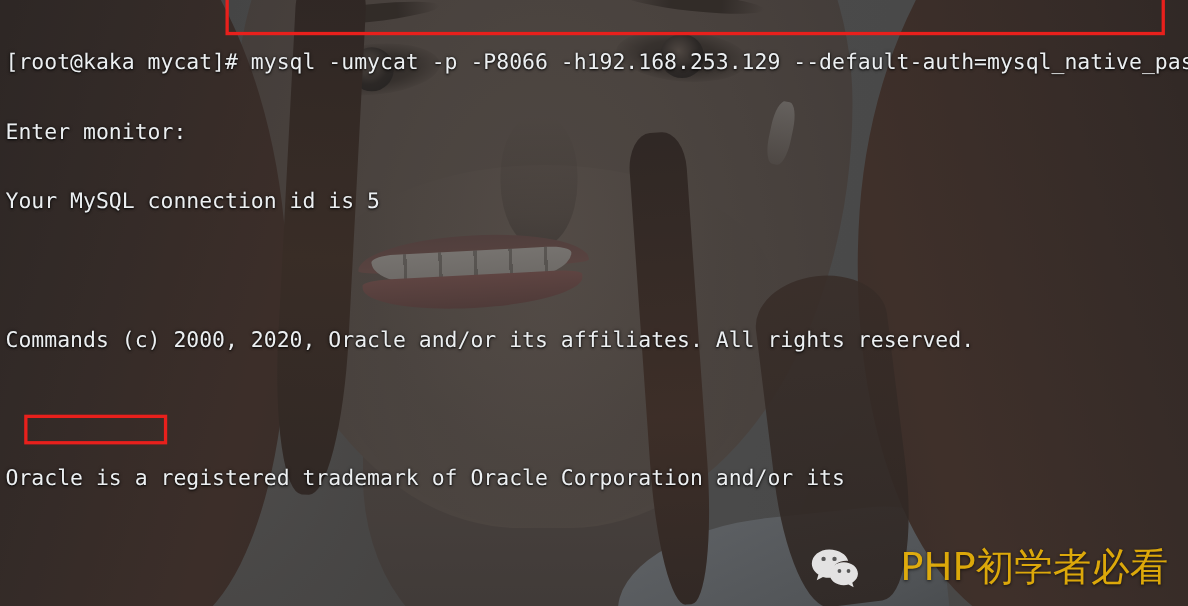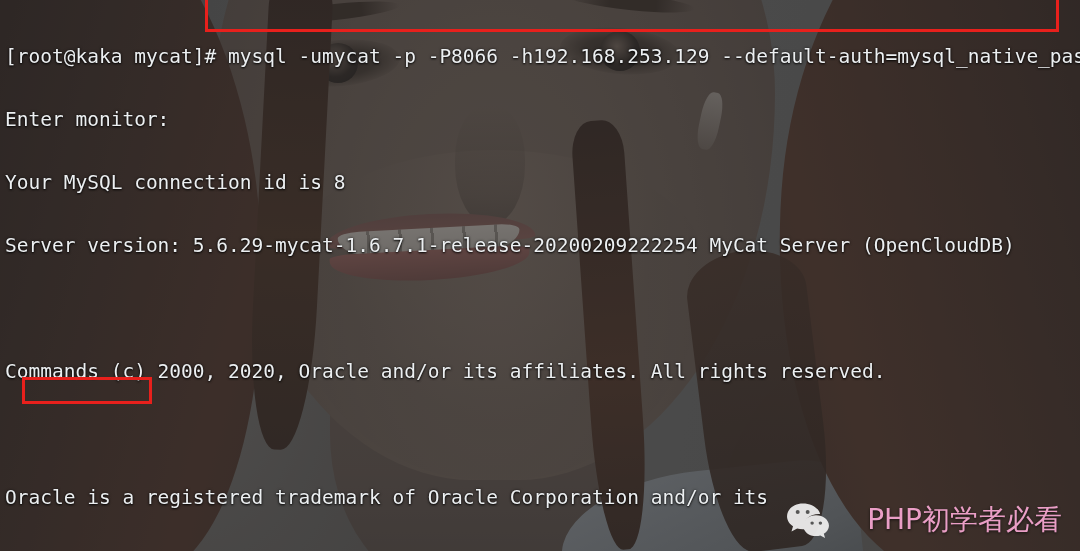--- a/index.html
+++ b/index.html
@@ -211,22 +211,22 @@
     right: 18px;
     bottom: 12px;
     display: flex;
     align-items: center;
     gap: 9px;
     z-index: 9;
     opacity: 0.92;
   }
   #watermark .wm-text {
     font-family: "DejaVu Sans", "Liberation Sans", sans-serif;
-    font-size: 28px;
-    color: #f9a8d4;
+    font-size: 35px;
+    color: #eab308;
     text-shadow: 0 1px 3px rgba(0,0,0,0.75);
     white-space: nowrap;
     margin-left: 28px;
   }
   .wechat-icon { width: 44px; height: 36px; display: block; }
 </style>
 </head>
 <body>
 
 <div id="screen">
@@ -255,22 +255,21 @@
     <div class="bg-layer bg-hair-r"></div>
     <div class="bg-layer bg-strand-mid"></div>
     <div class="bg-layer bg-strand-mid2"></div>
     <div class="bg-layer bg-strand-thin"></div>
     <div class="bg-layer bg-veil"></div>
   </div>
 
   <div id="terminal">
     <div class="tline">[root@kaka mycat]# mysql -umycat -p -P8066 -h192.168.253.129 --default-auth=mysql_native_password</div>
     <div class="tline">Enter monitor:</div>
-    <div class="tline">Your MySQL connection id is 8</div>
-    <div class="tline">Server version: 5.6.29-mycat-1.6.7.1-release-20200209222254 MyCat Server (OpenCloudDB)</div>
+    <div class="tline">Your MySQL connection id is 5</div>
     <div class="tline"></div>
     <div class="tline">Commands (c) 2000, 2020, Oracle and/or its affiliates. All rights reserved.</div>
     <div class="tline"></div>
     <div class="tline">Oracle is a registered trademark of Oracle Corporation and/or its</div>
     
     
     
     
     
     

